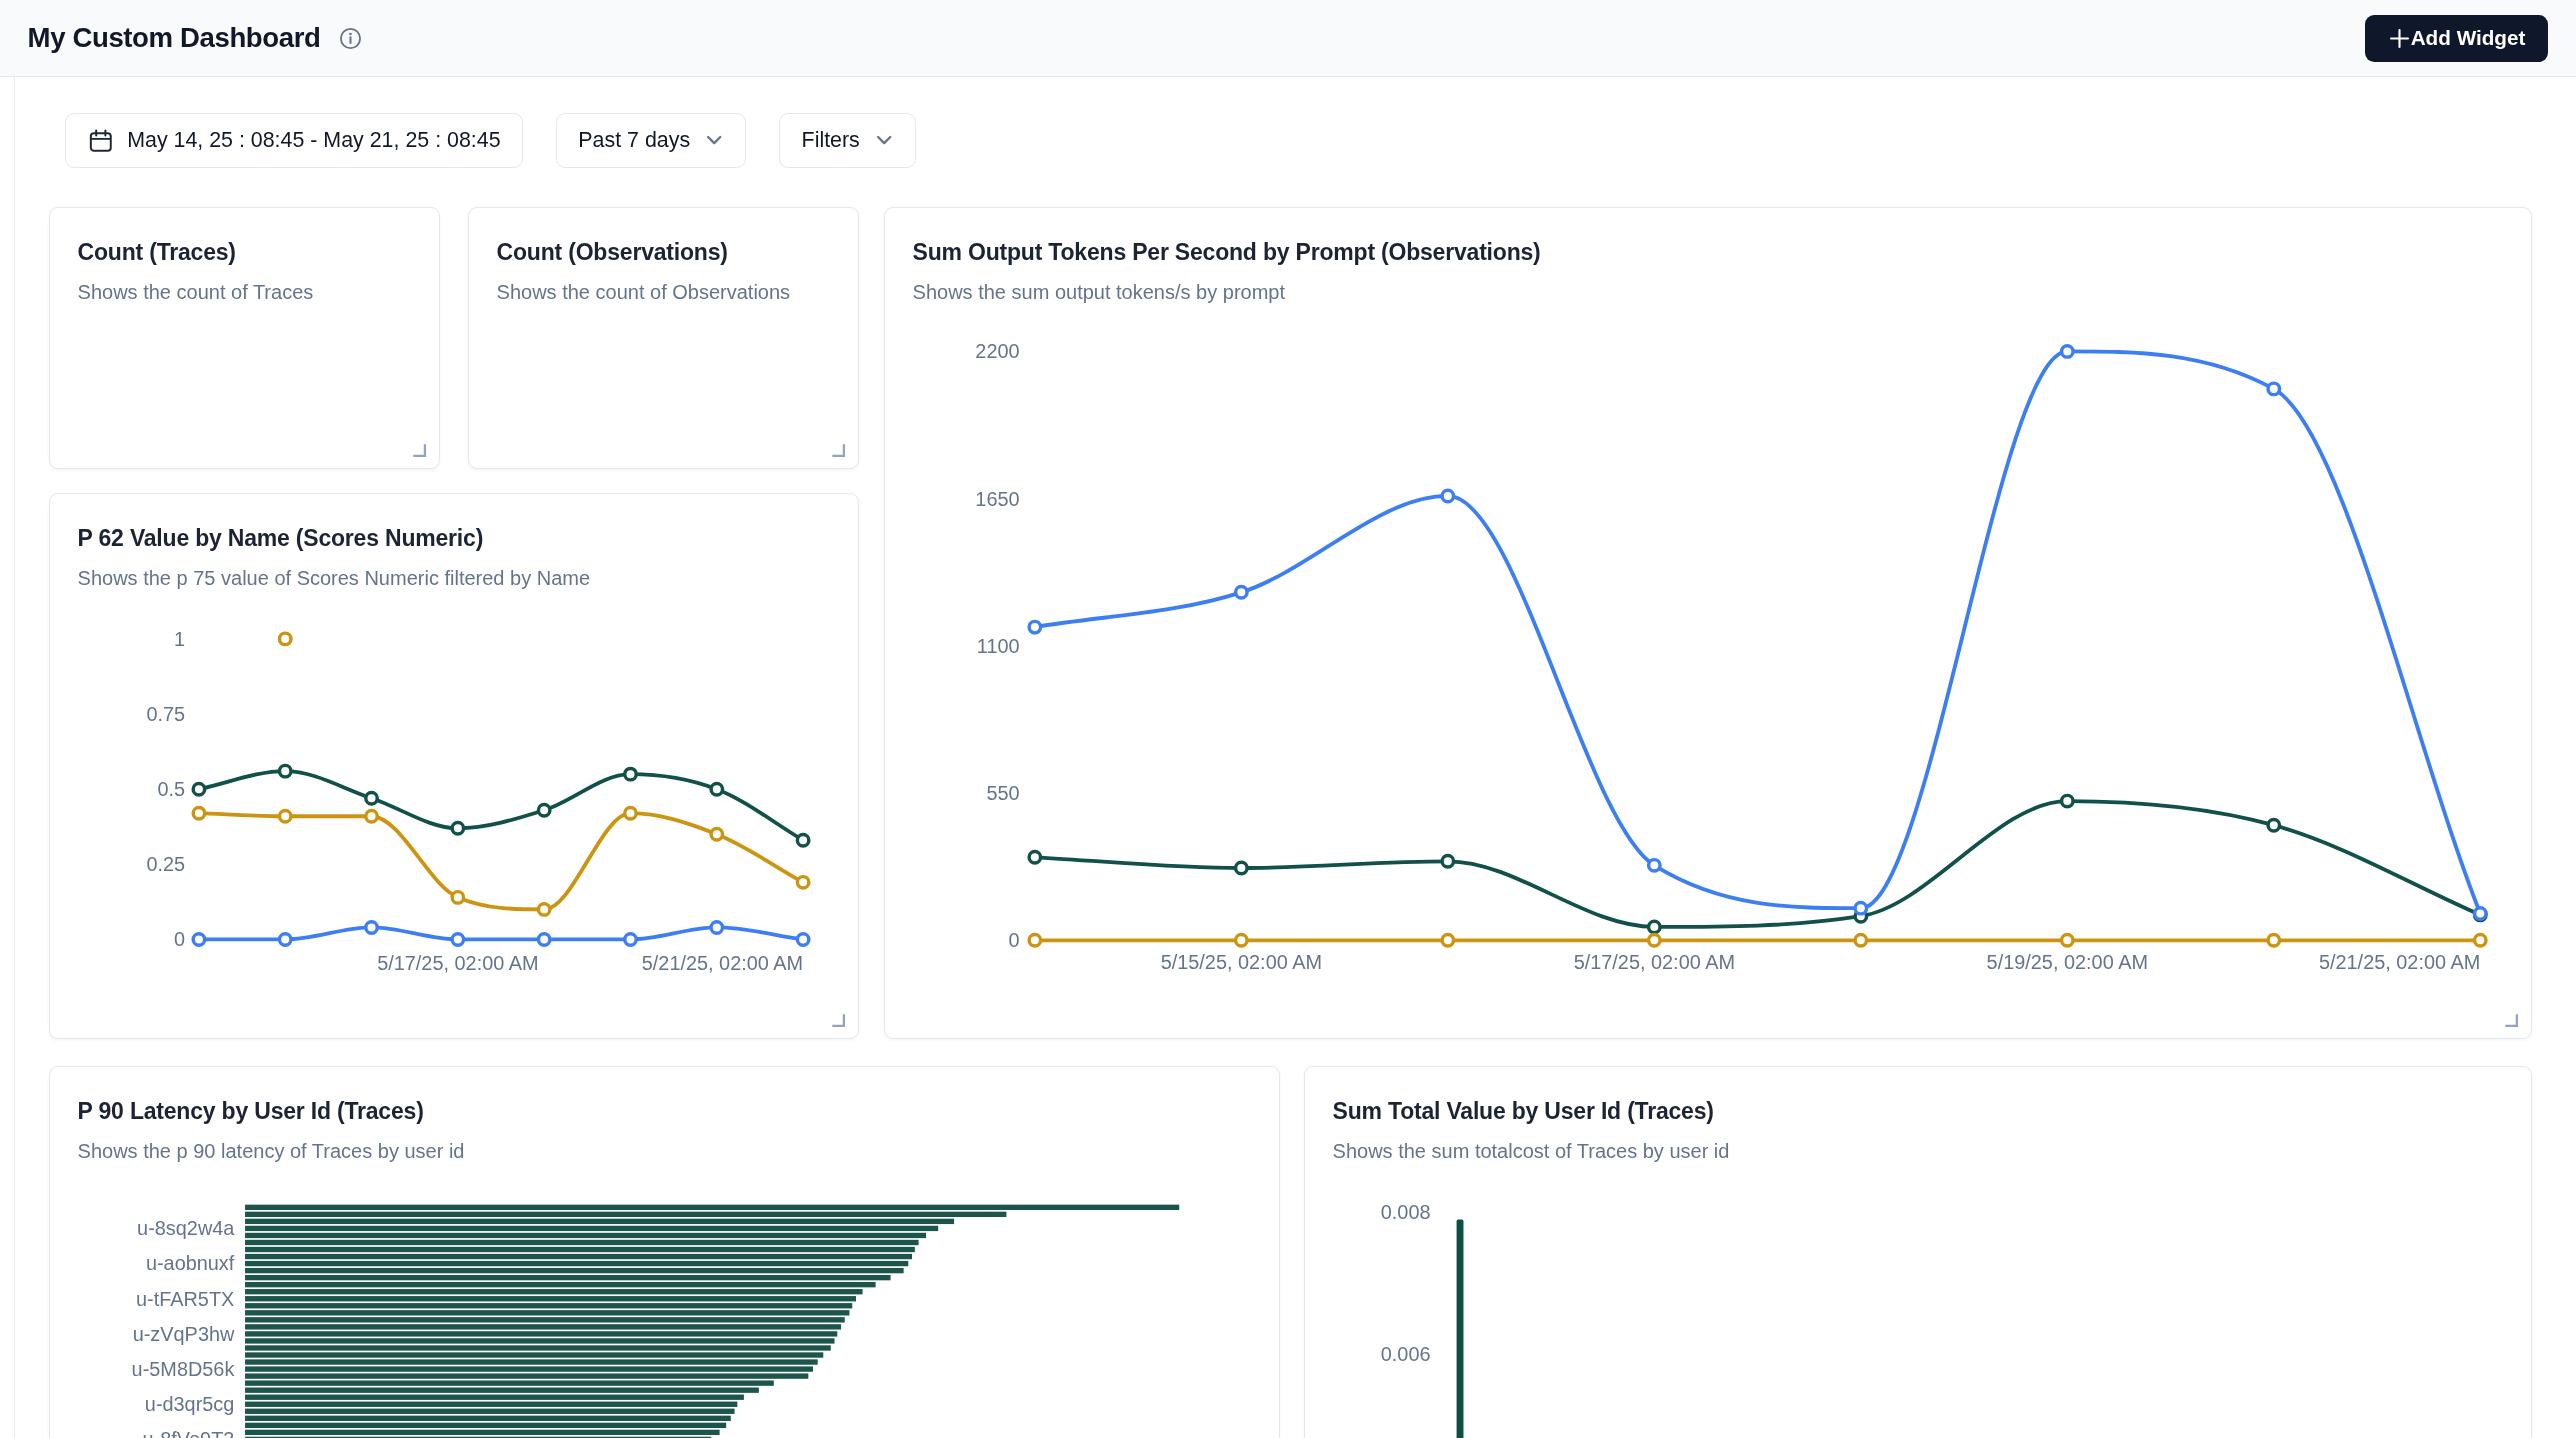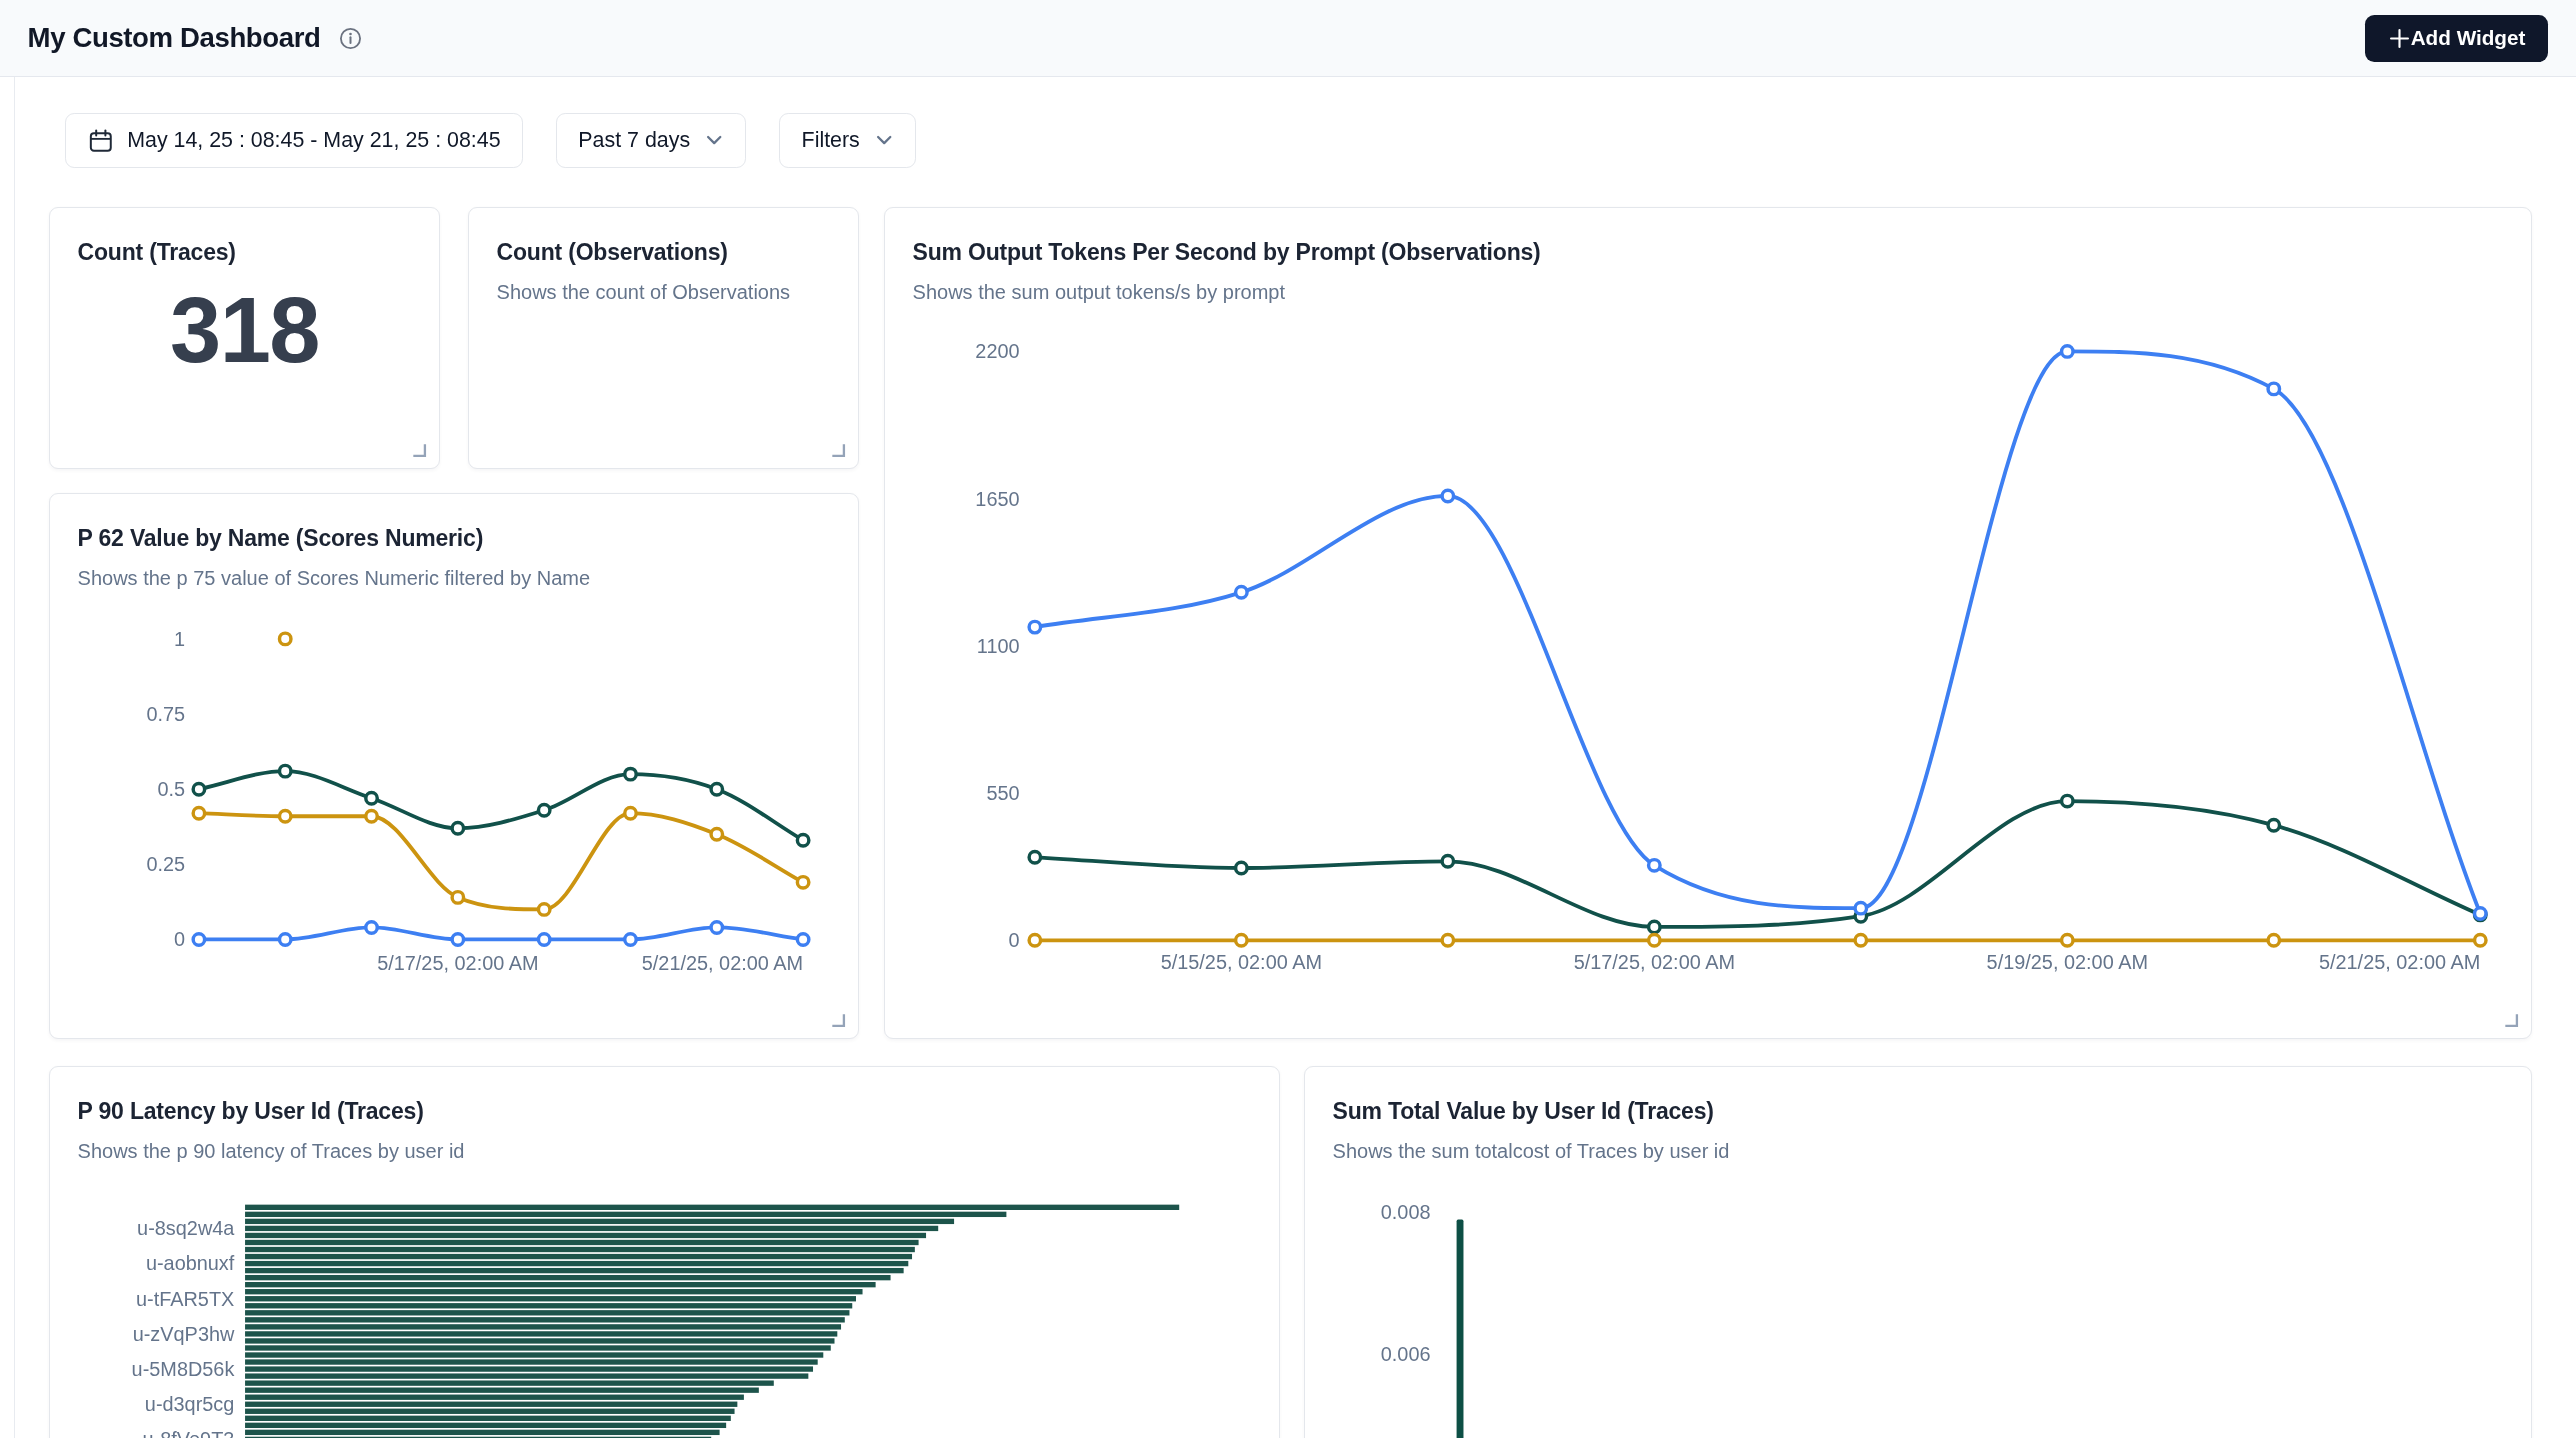--- a/index.html
+++ b/index.html
@@ -99,21 +99,21 @@
       <span class="chev">
         <svg width="18.4" height="12.2" viewBox="0 0 24 16" fill="none">
           <polyline points="4,4 12,12 20,4" stroke="#64748b" stroke-width="3" stroke-linecap="round" stroke-linejoin="round"></polyline>
         </svg>
       </span>
     </button>
   </div>
 
   <div class="card" id="card-count-traces">
     <div class="card-title">Count (Traces)</div>
-    <div class="big-number">318</div>
+    <div class="card-sub">Shows the count of Traces</div>
     <svg class="resize-handle" viewBox="0 0 22 22" fill="none">
       <path d="M18 3 V18 H3" stroke="#94a3b8" stroke-width="3"></path>
     </svg>
   </div>
 
   <div class="card" id="card-count-obs">
     <div class="card-title">Count (Observations)</div>
     <div class="card-sub">Shows the count of Observations</div>
     <svg class="resize-handle" viewBox="0 0 22 22" fill="none">
       <path d="M18 3 V18 H3" stroke="#94a3b8" stroke-width="3"></path>

